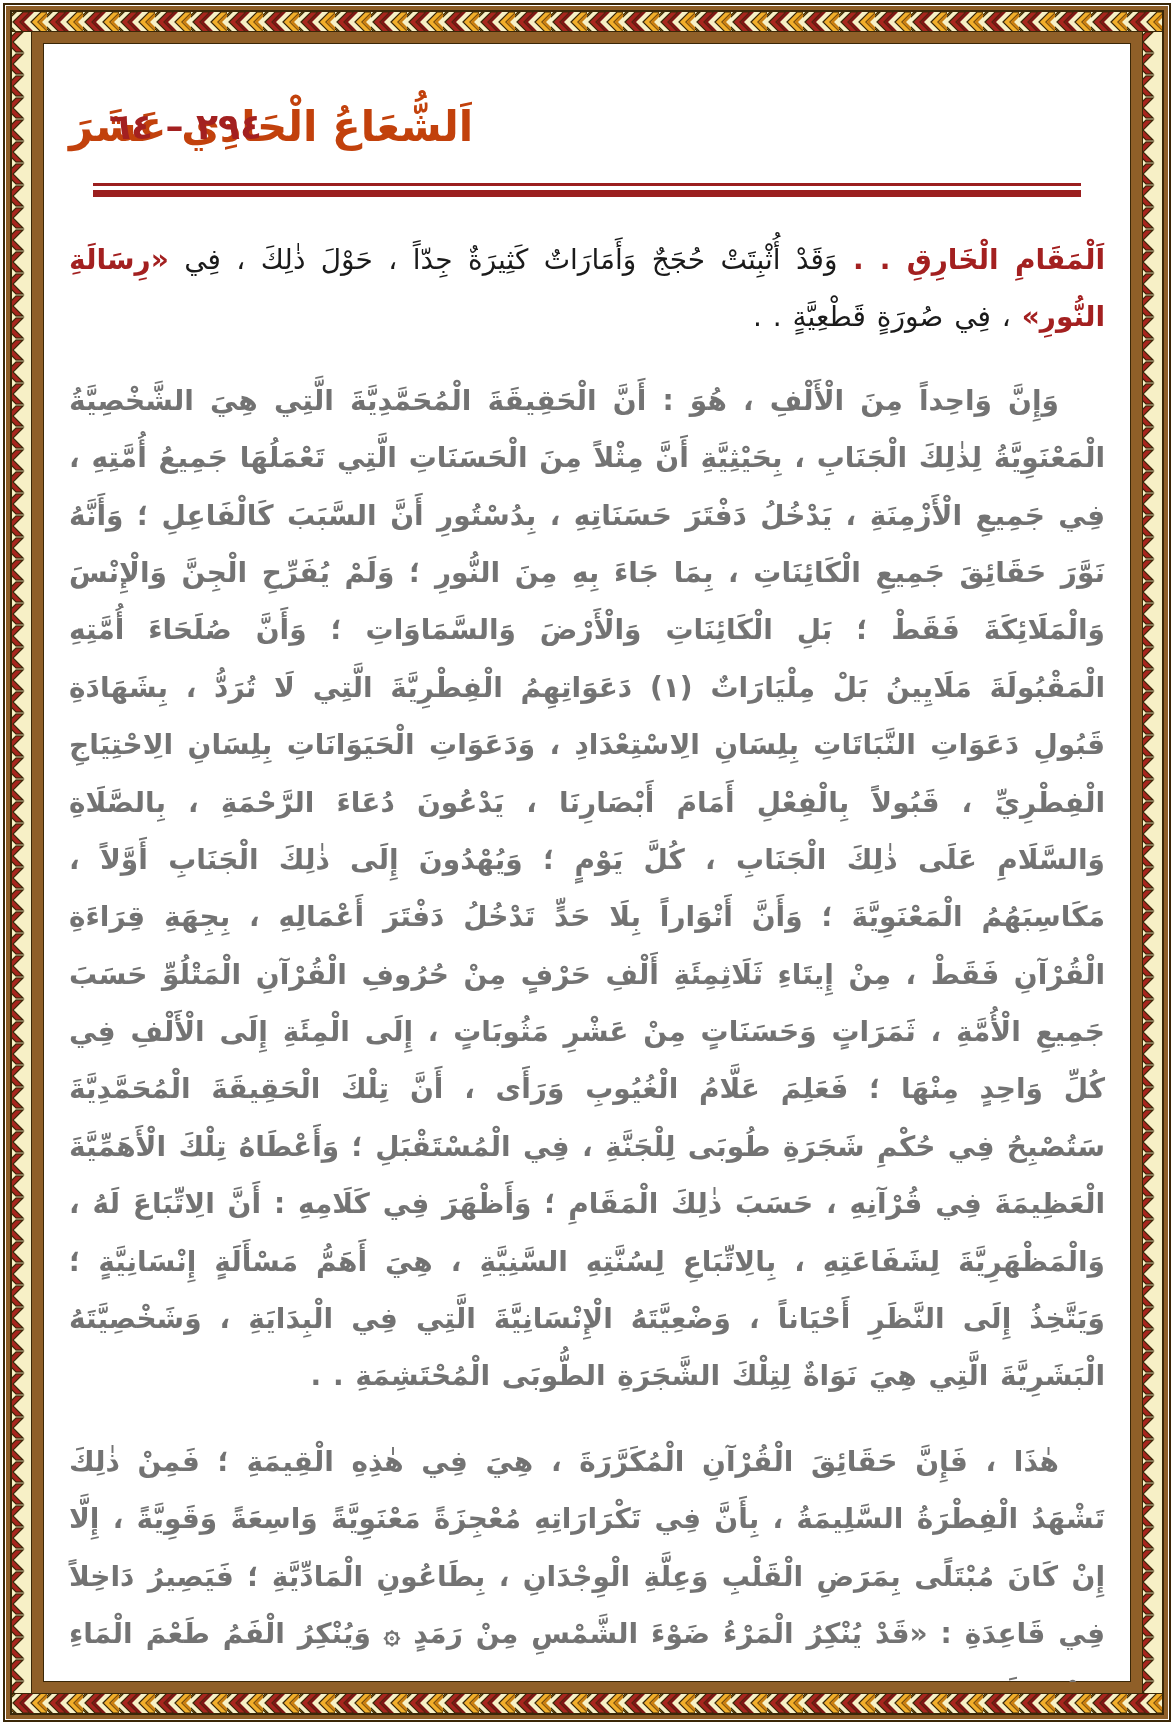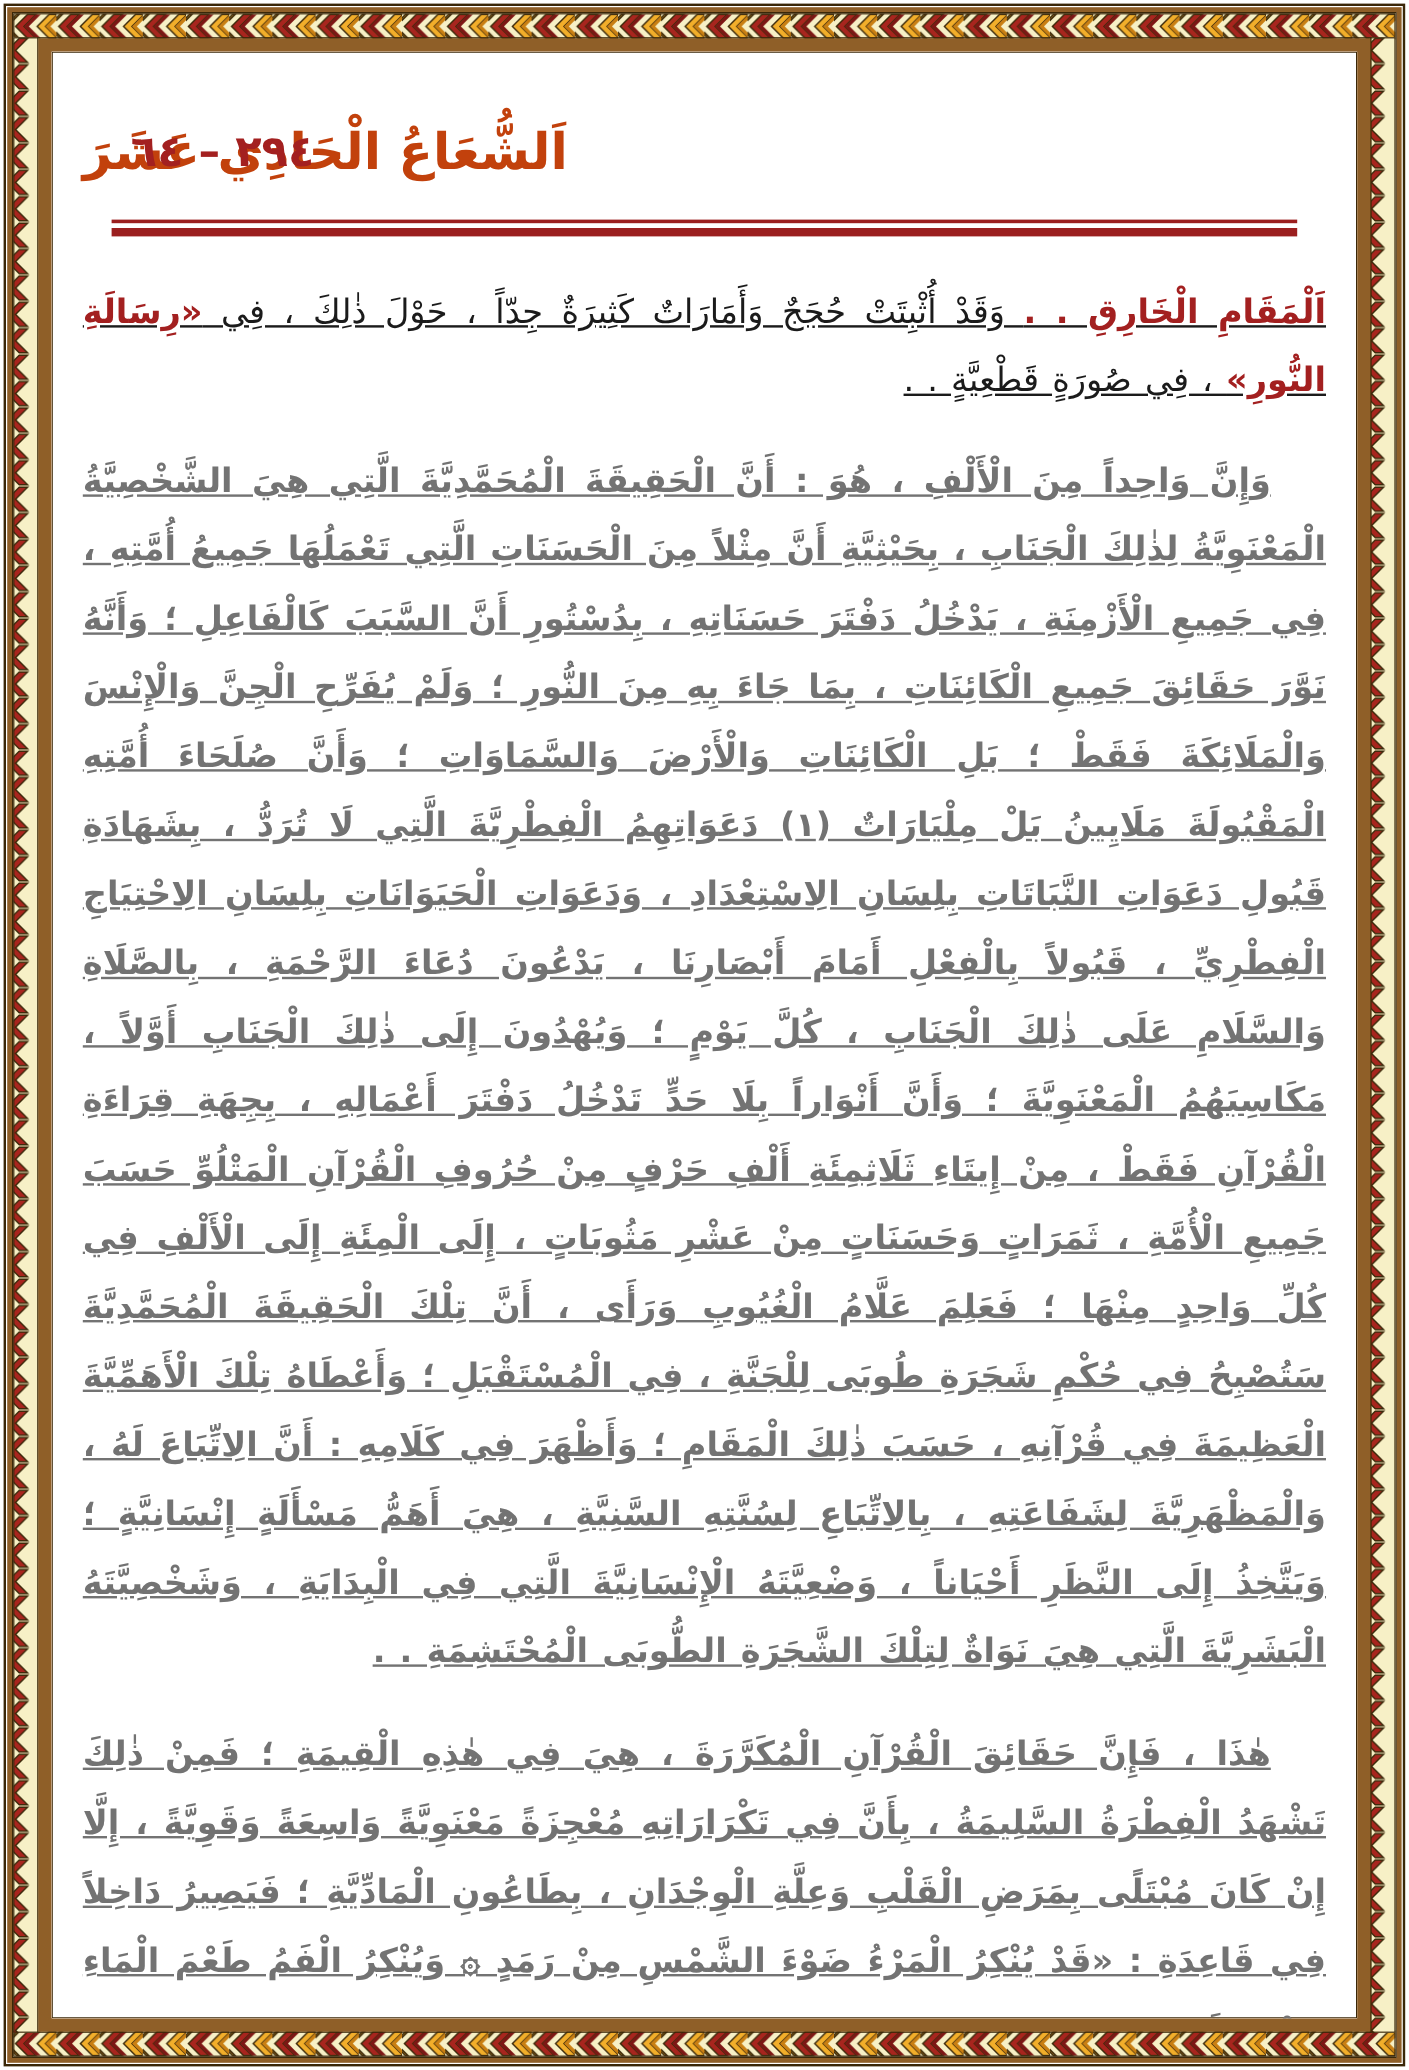--- a/index.html
+++ b/index.html
@@ -36,21 +36,21 @@
   }
   .page-number{
     position:absolute;left:40px;top:0;
     font-size:36px;font-weight:bold;
     color:#a32020;line-height:84px;
     direction:rtl;
   }
   .double-rule{margin:14px 24px 34px 24px;}
   .double-rule .thin{height:3px;background:#9b1f1f;margin-bottom:4px;}
   .double-rule .thick{height:7px;background:#9b1f1f;}
-  p{margin:0;text-decoration:underline;}
+  p{margin:0;}
   .body-text{
     font-size:28px;
     line-height:2.05;
     text-align:justify;
     color:#737373;
     font-weight:bold;
     word-spacing:2px;
   }
   .para1{margin-bottom:26px;font-weight:normal;color:#1b1b1b;}
   .para1 .red-lead, .para1 .red-em{color:#a32020;font-weight:bold;}

